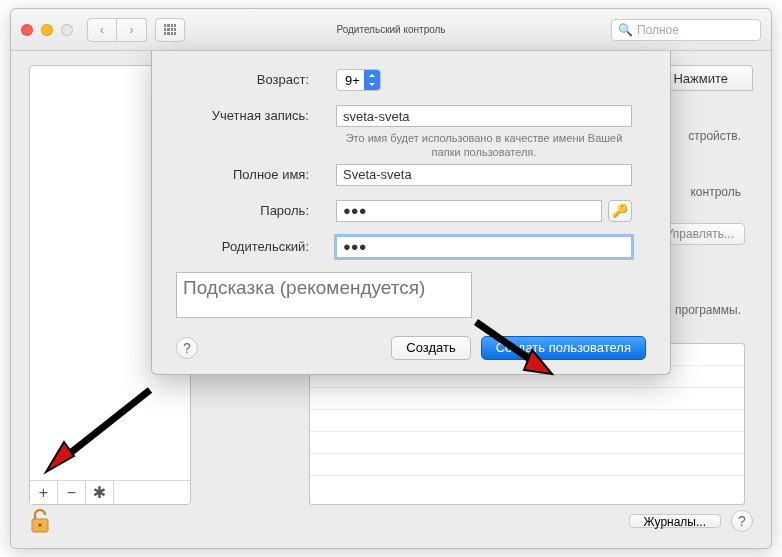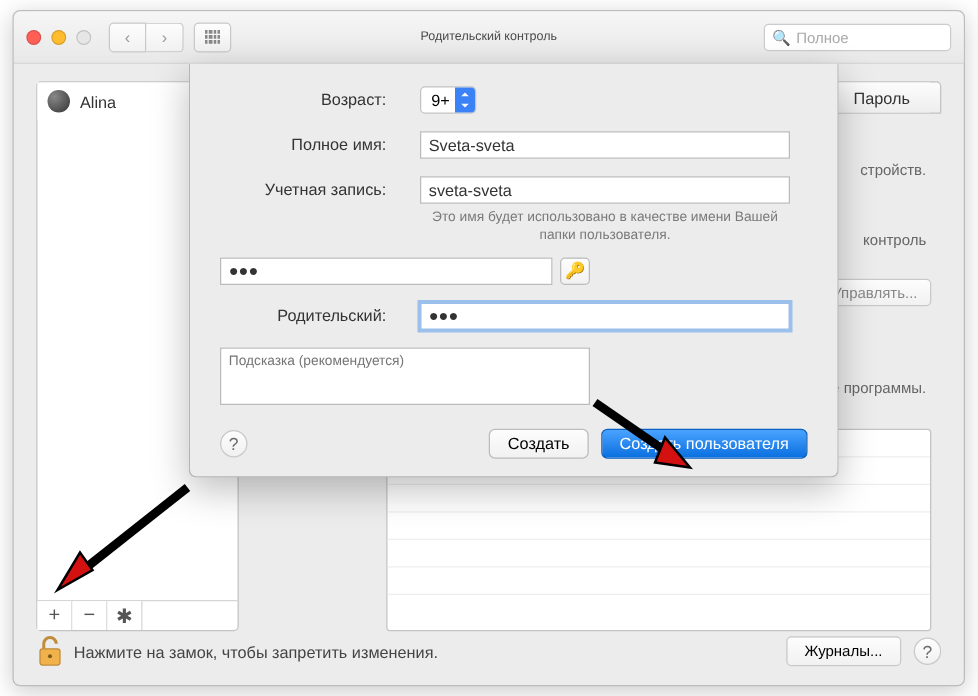--- a/index.html
+++ b/index.html
@@ -34,41 +34,41 @@
 .peek { position: absolute; right: 12px; font-size: 12px; color: #666; }
 .peek1 { top: 64px; } .peek2 { top: 120px; }
 .manage-btn { position: absolute; right: 8px; top: 158px; height: 22px; padding: 0 10px; background: linear-gradient(#fdfdfd,#f1f1f1); border: 1px solid #c9c9c9; border-radius: 4px; font-size: 12px; color: #888; }
 .peek3 { right: 12px; top: 238px; position: absolute; font-size: 12px; color: #666; }
 .listbox { position: absolute; left: 100px; right: 8px; top: 278px; bottom: 0; background: #fff; border: 1px solid #c3c3c3; border-radius: 3px; }
 .listbox .r { height: 22px; border-bottom: 1px solid #eee; }
 
 .footer { position: absolute; left: 18px; right: 18px; bottom: 12px; height: 30px; display: flex; align-items: center; }
 .lock { width: 22px; height: 26px; margin-right: 8px; }
 .lock-hint { font-size: 13px; color: #444; }
-.journals { margin-left: auto; height: 24px; padding: 0 14px; background: linear-gradient(#fdfdfd,#f1f1f1); border: 1px solid #c9c9c9; border-radius: 4px; font-size: 12px; }
+.journals { margin-left: auto; height: 14px; padding: 0 14px; background: linear-gradient(#fdfdfd,#f1f1f1); border: 1px solid #c9c9c9; border-radius: 4px; font-size: 12px; }
 .help-btn { width: 22px; height: 22px; margin-left: 10px; border: 1px solid #c9c9c9; border-radius: 50%; background: linear-gradient(#fdfdfd,#f1f1f1); color: #6a6a6a; font-size: 14px; display: flex; align-items: center; justify-content: center; }
 
 
 .sheet { position: absolute; left: 140px; top: 42px; width: 520px; background: #ececec; border: 1px solid #b5b5b5; border-top: none; border-radius: 0 0 6px 6px; box-shadow: 0 10px 30px rgba(0,0,0,0.25); padding: 18px 24px 14px 24px; }
 .frow { display: flex; align-items: flex-start; margin-bottom: 14px; }
 .flabel { width: 160px; text-align: right; padding-right: 27px; font-size: 13px; color: #333; padding-top: 3px; }
 .flabel .sub { font-size: 11px; color: #666; }
 .ffield { flex: 1; }
 .sel { display: inline-flex; align-items: center; height: 22px; background: #fff; border: 1px solid #c3c3c3; border-radius: 4px; padding: 0 0 0 8px; font-size: 13px; }
 .sel .stepper { width: 16px; height: 20px; margin-left: 4px; background: #3b82f6; border-radius: 0 3px 3px 0; display: flex; flex-direction: column; }
 .sel .stepper i { flex:1; display:flex; align-items:center; justify-content:center; }
 .sel .stepper i::before { content:''; border:3px solid transparent; }
 .sel .stepper i:first-child::before { border-bottom-color:#fff; margin-bottom:2px; }
 .sel .stepper i:last-child::before { border-top-color:#fff; margin-top:2px; }
 .tinput { width: 296px; height: 22px; background: #fff; border: 1px solid #bcbcbc; border-radius: 0; padding: 0 6px; font-size: 13px; color: #333; }
 .tinput.focus { outline: 3px solid #9bc0ec; outline-offset: -1px; border-color:#7aa6d6; }
 .pw-wrap { display: flex; gap: 6px; align-items: center; }
 .key-btn { width: 24px; height: 22px; border: 1px solid #bcbcbc; background: linear-gradient(#fdfdfd,#f1f1f1); border-radius: 4px; display:flex; align-items:center; justify-content:center; font-size:13px; }
 .hint { font-size: 11px; color: #7a7a7a; line-height: 1.3; margin-top: 4px; width: 296px; text-align: center; }
-.tarea { width: 296px; height: 46px; background: #fff; border: 1px solid #bcbcbc; padding: 4px 6px; font-size: 11px; color: #aaa; resize: none; }
+.tarea { width: 296px; height: 46px; background: #fff; border: 1px solid #bcbcbc; padding: 4px 6px; font-size: 19px; color: #aaa; resize: none; }
 .sheet-footer { display: flex; align-items: center; margin-top: 4px; }
 .sheet-footer .help-btn { margin: 0 auto 0 0; }
 .btn { height: 24px; padding: 0 14px; border: 1px solid #bcbcbc; border-radius: 5px; font-size: 13px; background: linear-gradient(#fdfdfd,#f1f1f1); margin-left: 10px; }
 .btn.primary { background: linear-gradient(#4aa3ff,#0a6fe0); color: #fff; border-color: #0a5fc0; }
 
 .arrow { position: absolute; pointer-events: none; }
 .arrow svg { overflow: visible; }
 </style>
 </head>
 <body>
@@ -102,35 +102,31 @@
     </div>
     <div class="title">Родительский контроль</div>
     <div class="search">
       <span>🔍</span>
       <span>Полное</span>
     </div>
   </div>
 
   <div class="content">
     <div class="sidebar">
-      <div class="user-row">
-        <div class="avatar"></div>
-        <span>Alina</span>
-      </div>
       <div class="sb-tools">
         <div class="sb-tool">+</div>
         <div class="sb-tool">−</div>
         <div class="sb-tool">✱</div>
       </div>
     </div>
 
     <div class="right-pane">
       <div class="tabbar">
         <div class="tab">ъ</div>
-        <div class="tab">Пароль</div>
+        <div class="tab">Нажмите</div>
       </div>
       <div class="peek peek1">стройств.</div>
       <div class="peek peek2">контроль</div>
       <button class="manage-btn">Управлять...</button>
       <div class="peek3">е программы.</div>
       <div class="listbox">
         <div class="r"></div>
           <div class="r"></div>
           <div class="r"></div>
           <div class="r"></div>
@@ -138,51 +134,51 @@
           <div class="r"></div>
       </div>
     </div>
 
     <div class="footer">
       <svg class="lock" viewBox="0 0 22 26">
         <path d="M6 11 V7 a5 5 0 0 1 10 0" fill="none" stroke="#c08b3a" stroke-width="2.4"></path>
         <rect x="3" y="11" width="16" height="13" rx="2" fill="#f2b24b" stroke="#c08b3a"></rect>
         <circle cx="11" cy="17" r="1.6" fill="#7a5a1f"></circle>
       </svg>
-      <span class="lock-hint">Нажмите на замок, чтобы запретить изменения.</span>
       <button class="journals">Журналы...</button>
       <div class="help-btn">?</div>
     </div>
   </div>
 
   <div class="sheet">
     <div class="frow">
       <div class="flabel">Возраст:</div>
       <div class="ffield">
         <div class="sel">
           <span>9+</span>
           <span class="stepper">
               <i></i>
               <i></i>
             </span>
         </div>
       </div>
     </div>
-    <div class="frow">
-      <div class="flabel">Полное имя:</div>
-      <div class="ffield"><input class="tinput" value="Sveta-sveta" style=""></div>
-    </div>
     <div class="frow" style="margin-bottom:4px">
       <div class="flabel">Учетная запись:</div>
       <div class="ffield">
         <input class="tinput" value="sveta-sveta" style="">
         <div class="hint">Это имя будет использовано в качестве имени Вашей папки пользователя.</div>
       </div>
     </div>
+    <div class="frow">
+      <div class="flabel">Полное имя:</div>
+      <div class="ffield"><input class="tinput" value="Sveta-sveta" style=""></div>
+    </div>
     <div class="frow" style="margin-top:10px">
+      <div class="flabel">Пароль:</div>
       <div class="ffield pw-wrap">
         <input class="tinput" style="width: 266px;" value="●●●">
         <div class="key-btn">
             <span>🔑</span>
           </div>
       </div>
     </div>
     <div class="frow">
       <div class="flabel">Родительский:</div>
       <div class="ffield"><input class="tinput focus" value="●●●" style=""></div>

